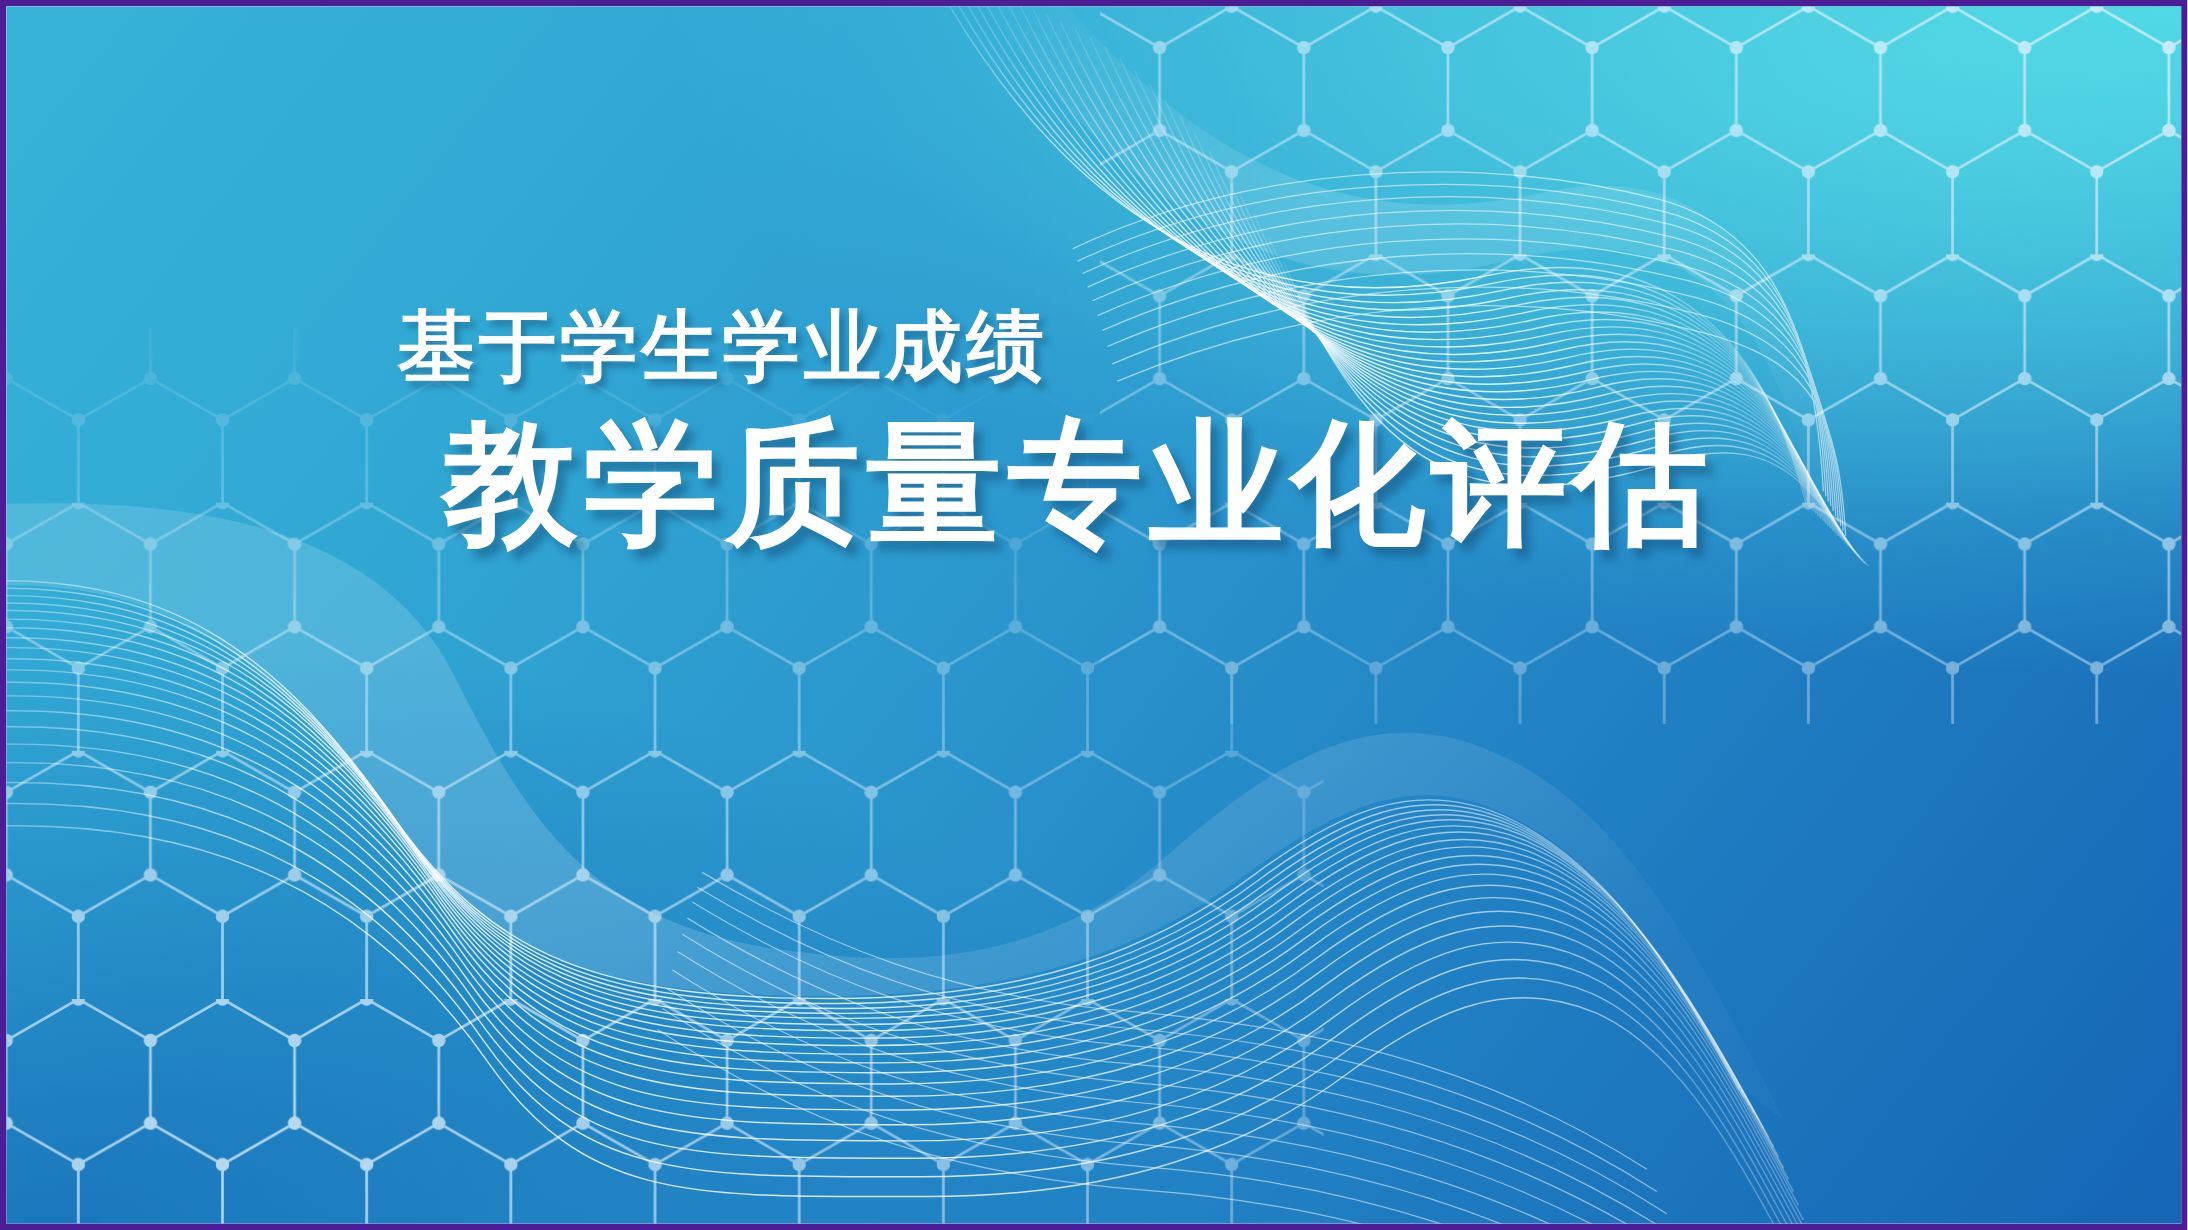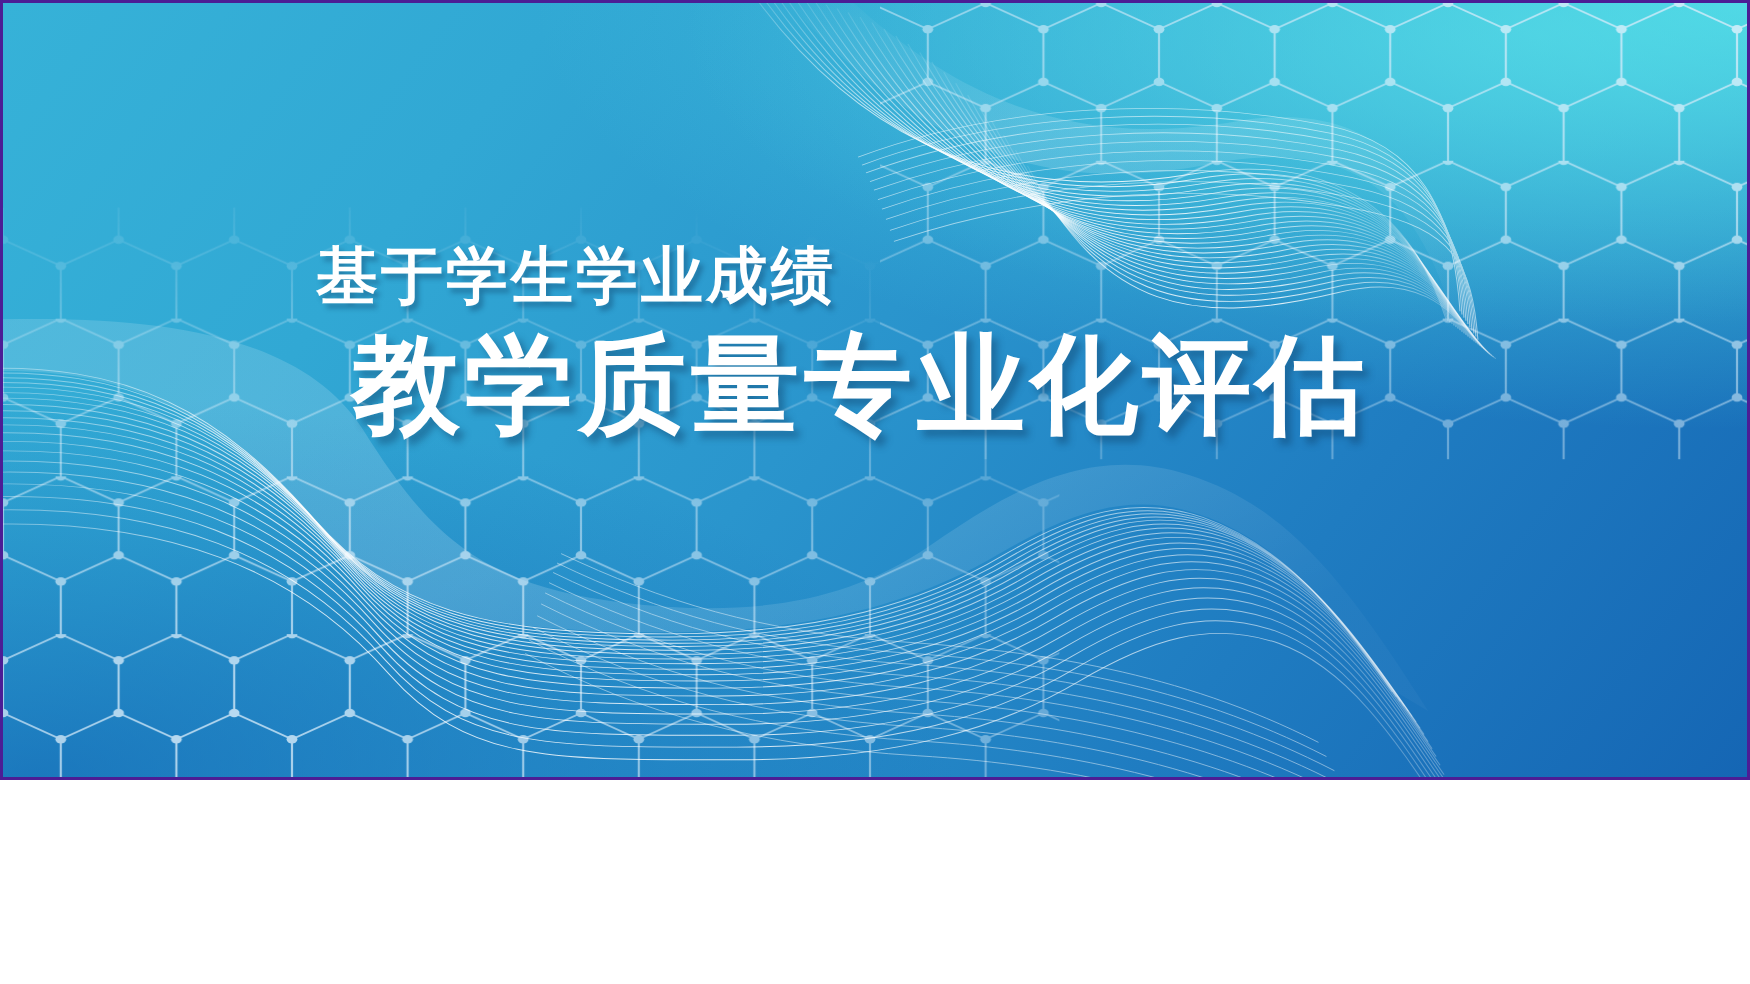--- a/index.html
+++ b/index.html
@@ -3,24 +3,24 @@
 <meta charset="utf-8">
 <style>
   html, body {
     margin: 0;
     padding: 0;
     background: #ffffff;
   }
   #slide {
     position: relative;
     width: 1750px;
-    height: 780px;
+    height: 984px;
     overflow: hidden;
     box-sizing: border-box;
-    border: 3px solid #4c1d95;
+    border: 5px solid #4c1d95;
     font-family: "Liberation Sans", "DejaVu Sans", sans-serif;
   }
   
   .bg-base {
     position: absolute;
     inset: 0;
     background:
       radial-gradient(120% 95% at 100% 0%, #4ad4e4 0%, rgba(74,212,228,0) 58%),
       linear-gradient(128deg, #36b2d8 0%, #31a8d4 24%, #2a95cd 48%, #1f7cc1 74%, #1566b4 100%);
   }

